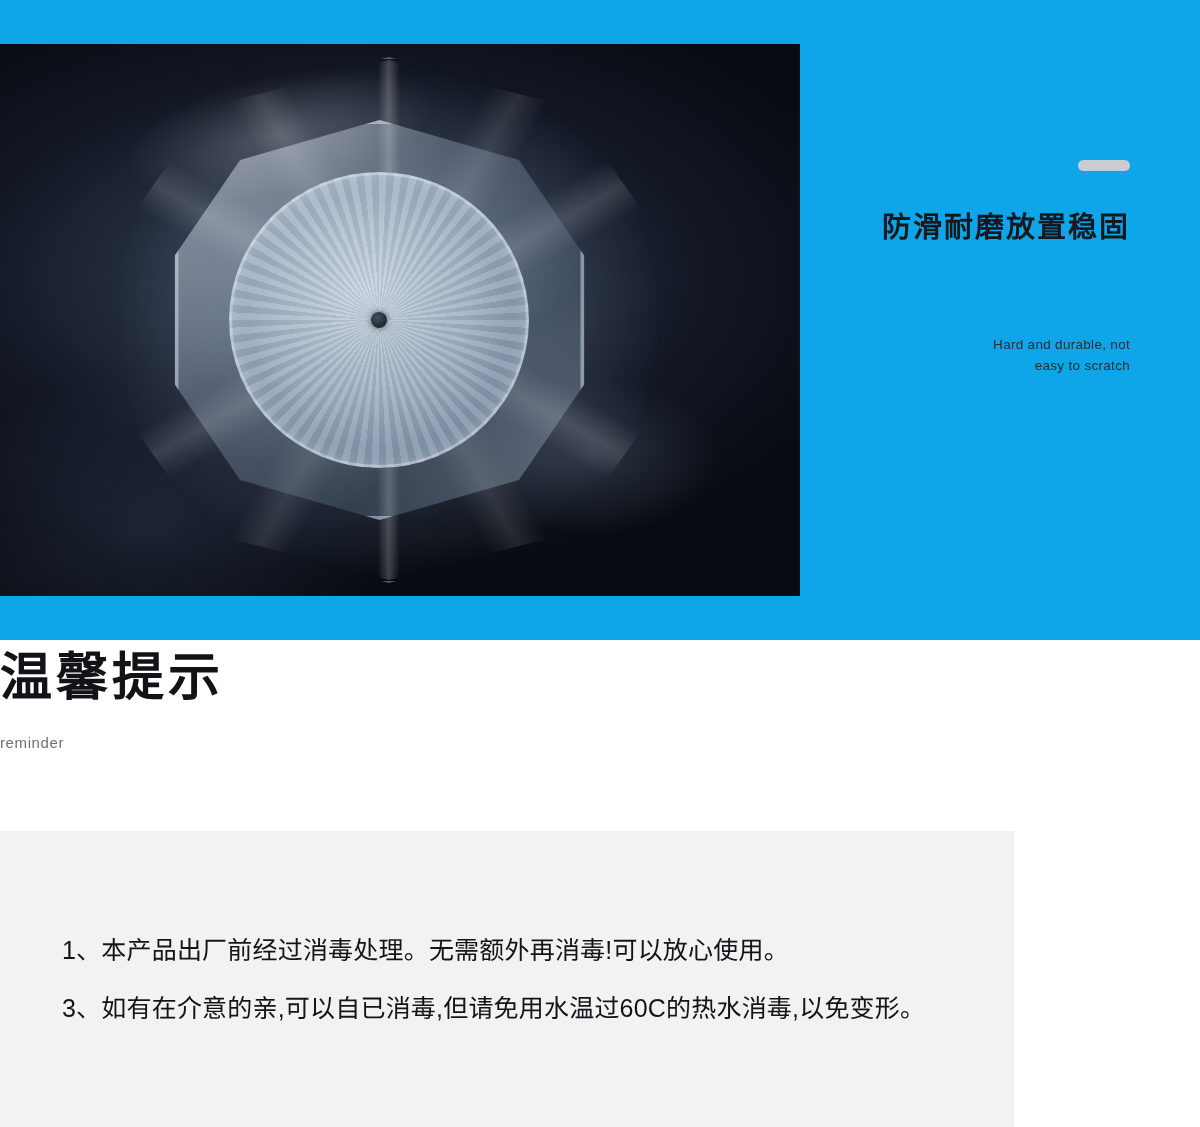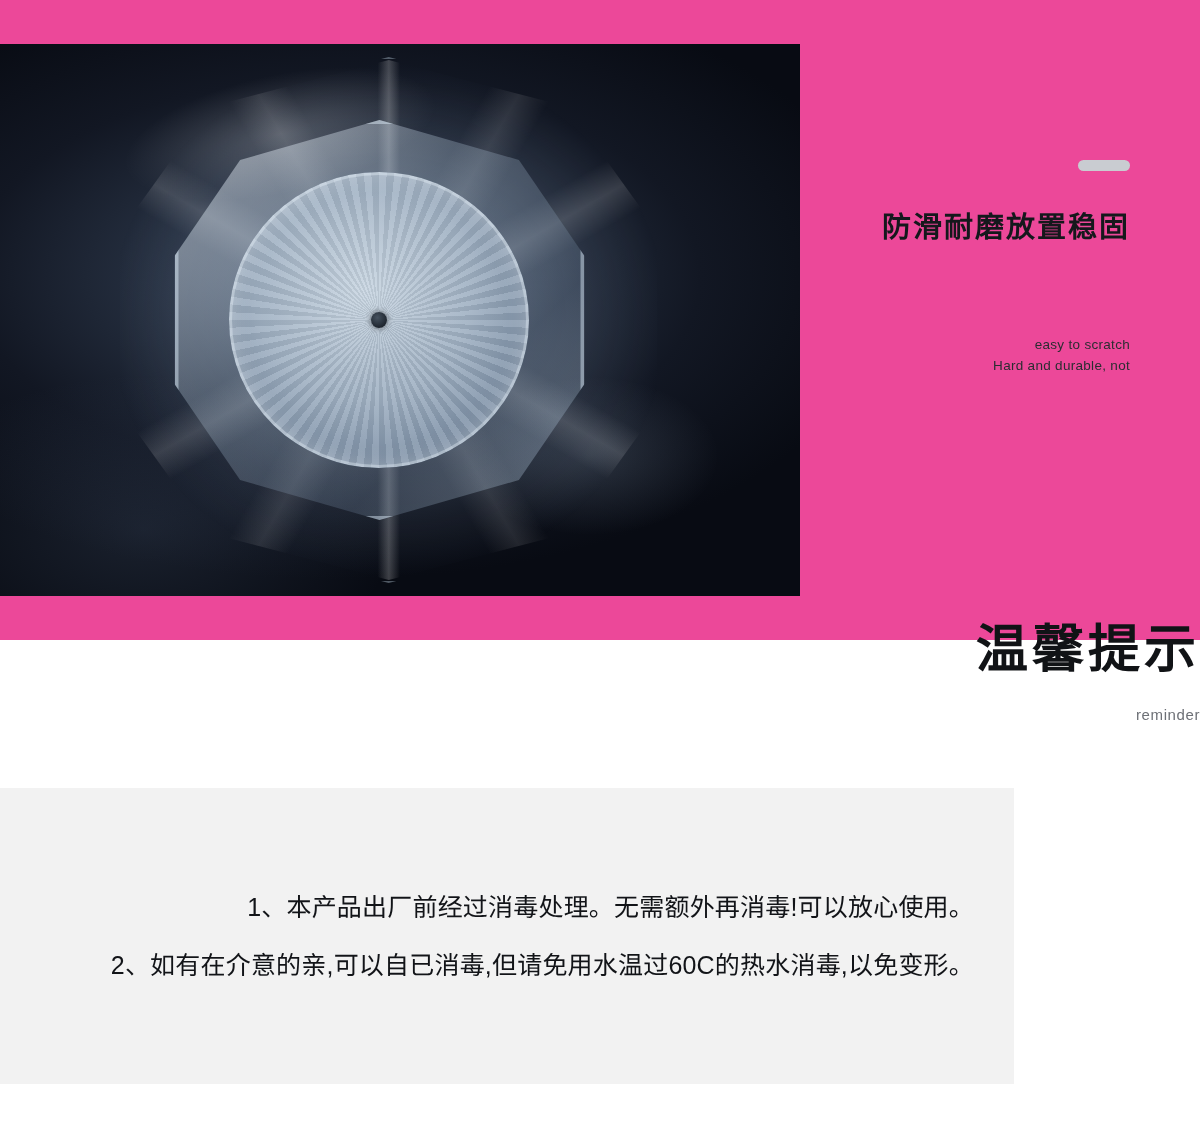--- a/index.html
+++ b/index.html
@@ -19,21 +19,21 @@
     width: 1200px;
     height: 1127px;
     background: #ffffff;
   }
 
   
   .feature-section {
     position: relative;
     width: 1200px;
     height: 640px;
-    background: #ec4899;
+    background: #0ea5e9;
   }
   .photo-frame {
     position: absolute;
     left: 0;
     top: 44px;
     width: 800px;
     height: 552px;
     overflow: hidden;
     background: #0a0d16;
   }
@@ -181,23 +181,23 @@
     font-size: 13.5px;
     color: #2a2d31;
     line-height: 1.55;
     letter-spacing: .3px;
   }
 
   
   .reminder-block {
     position: absolute;
     left: 0;
-    top: 620px;
-    width: 1200px;
-    text-align: right;
+    top: 648px;
+    width: 1200px;
+    text-align: left;
   }
   .reminder-title {
     font-family: "Liberation Sans", sans-serif;
     font-size: 52px;
     font-weight: 700;
     color: #111316;
     letter-spacing: 4px;
     margin: 0;
     line-height: 1.15;
   }
@@ -205,25 +205,24 @@
     margin-top: 26px;
     font-size: 15px;
     color: #6d7076;
     letter-spacing: .6px;
   }
 
   
   .notes-panel {
     position: absolute;
     left: 0;
-    top: 788px;
+    top: 831px;
     width: 1014px;
     height: 296px;
     background: #f2f2f2;
-    text-align: right;
   }
   .notes-list {
     position: absolute;
     left: 62px;
     top: 78px;
     right: 40px;
   }
   .note-item {
     font-family: "Liberation Sans", sans-serif;
     font-size: 25px;
@@ -252,32 +251,32 @@
         <div class="cup-base-dot"></div>
       </div>
       <div class="glare-a"></div>
       <div class="glare-b"></div>
     </div>
 
     <div class="feature-copy">
       <div class="pill"></div>
       <h2 class="feature-title">防滑耐磨放置稳固</h2>
       <div class="feature-sub">
+        <div>Hard and durable, not</div>
         <div>easy to scratch</div>
-        <div>Hard and durable, not</div>
       </div>
     </div>
 
   </section>
 
   <section class="reminder-block">
     <h1 class="reminder-title">温馨提示</h1>
     <div class="reminder-sub">reminder</div>
   </section>
 
   <section class="notes-panel">
     <div class="notes-list">
       <p class="note-item">1、本产品出厂前经过消毒处理。无需额外再消毒!可以放心使用。</p>
-      <p class="note-item">2、如有在介意的亲,可以自已消毒,但请免用水温过60C的热水消毒,以免变形。</p>
+      <p class="note-item">3、如有在介意的亲,可以自已消毒,但请免用水温过60C的热水消毒,以免变形。</p>
     </div>
   </section>
 
 </div>
 
 </body></html>

